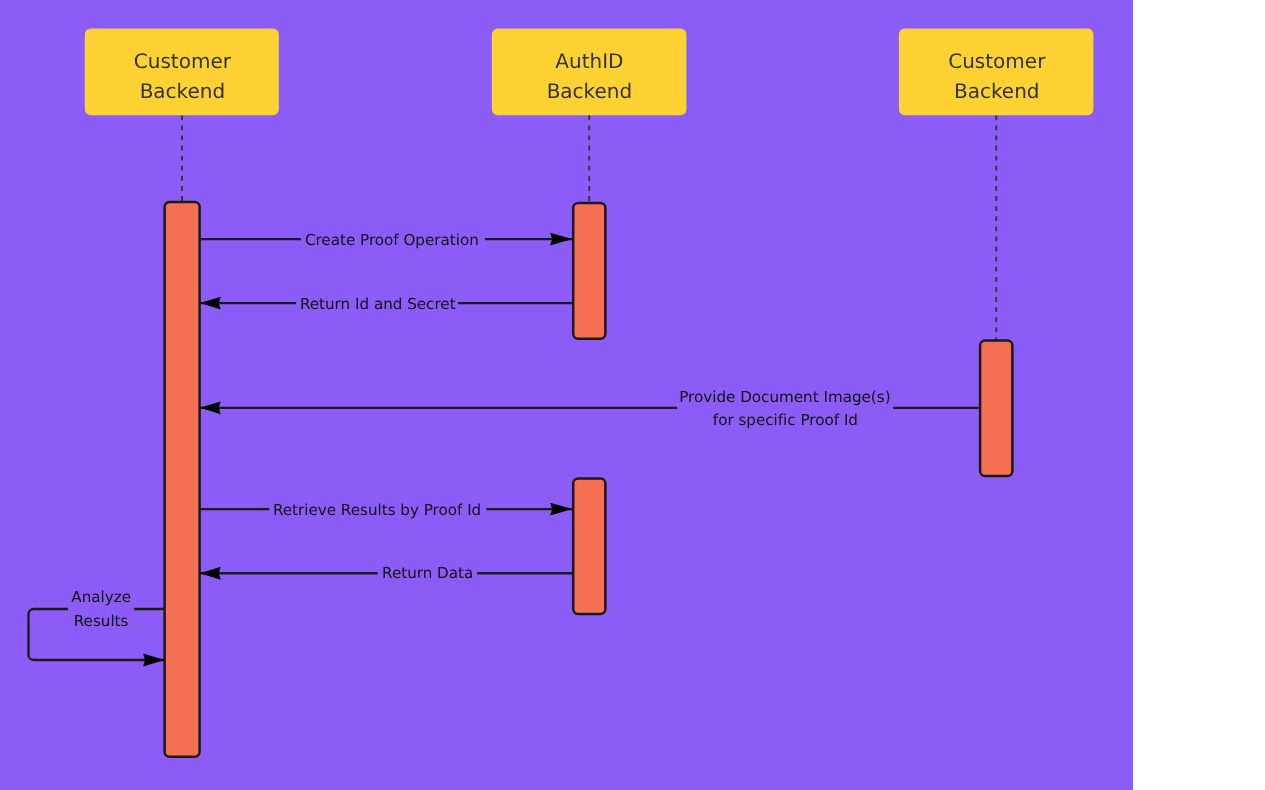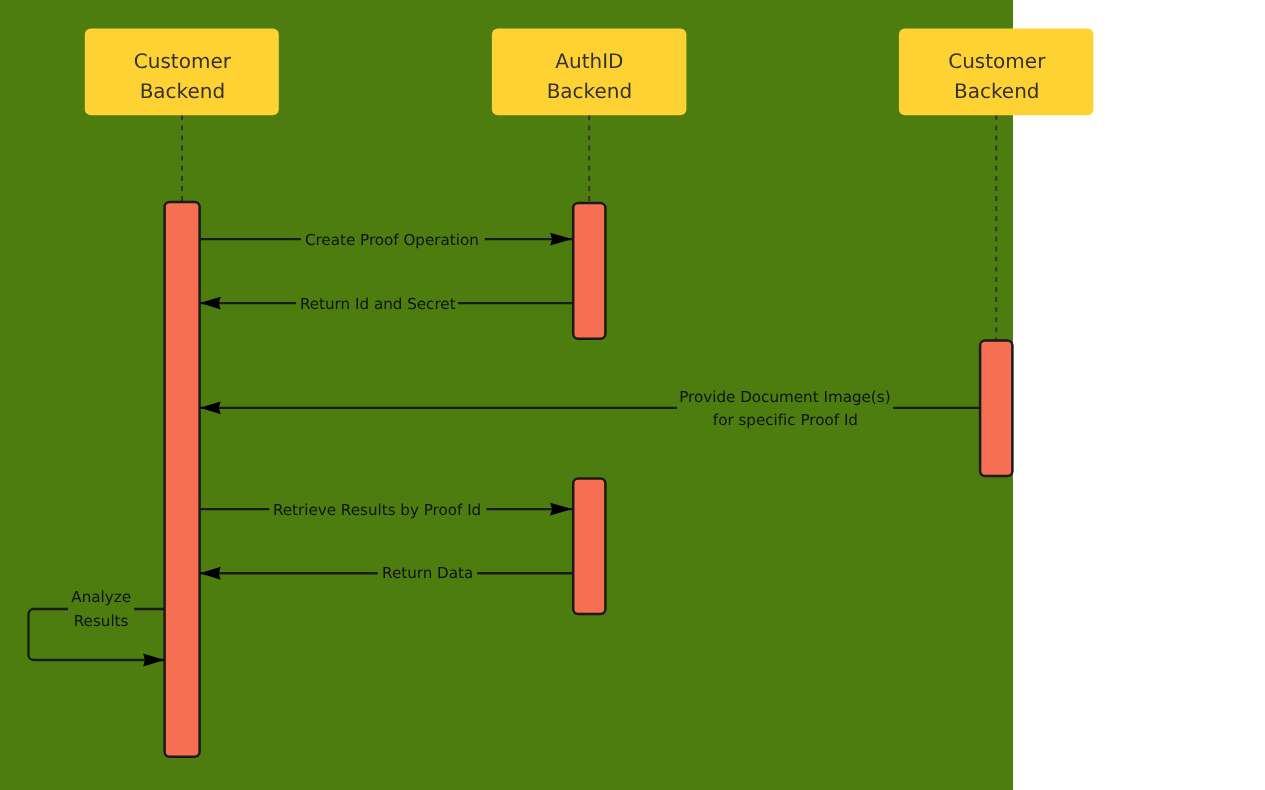--- a/index.html
+++ b/index.html
@@ -1,19 +1,19 @@
 <!DOCTYPE html>
 <html><head>
 <meta charset="utf-8">
 <title>Sequence Diagram</title>
 <style>
   html,body{margin:0;padding:0;background:#ffffff;}
   body{width:1265px;height:790px;overflow:hidden;
        font-family:"DejaVu Sans",sans-serif;}
-  #diagram{position:relative;width:1013px;height:790px;background:#4d7c0f;
+  #diagram{position:relative;width:1133px;height:790px;background:#8b5cf6;
            filter:opacity(1);}
   svg.canvas{position:absolute;left:0;top:0;width:1265px;height:790px;display:block;
              text-rendering:geometricPrecision;}
   .actor-label{font-family:"DejaVu Sans",sans-serif;font-size:20px;fill:#333333;}
   .msg-label{font-family:"DejaVu Sans",sans-serif;font-size:15.15px;fill:#111111;
              font-variant-ligatures:none;}
   .msg-line{stroke:#1A1A1A;stroke-width:2.3;fill:none;stroke-linecap:butt;}
   .arrowhead{fill:#000000;}
   .lifeline{stroke:#333333;stroke-width:1.9;stroke-dasharray:4.8 5.3;fill:none;}
   .actor-box{fill:#FFD233;}

